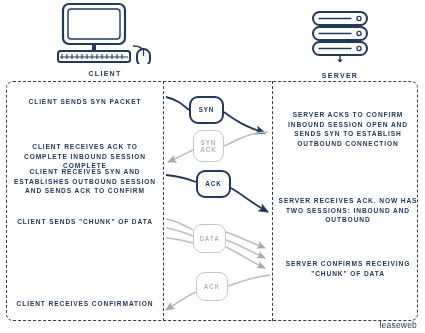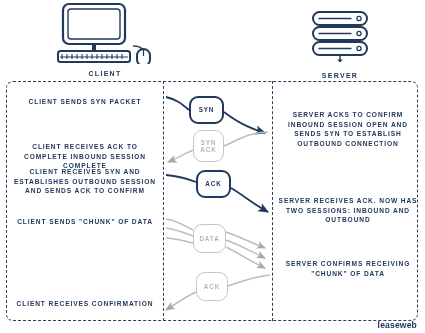--- a/index.html
+++ b/index.html
@@ -122,21 +122,21 @@
     pointer-events: none;
     z-index: 2;
   }
 
   
   #brand {
     position: absolute;
     right: 8px;
     top: 320px;
     font-size: 8.5px;
-    font-weight: bold;
+    font-weight: normal;
     letter-spacing: 0.2px;
     color: #21395b;
   }
 </style>
 </head>
 <body>
 
 <div id="stage">
 
   <div class="device" id="client-device">

